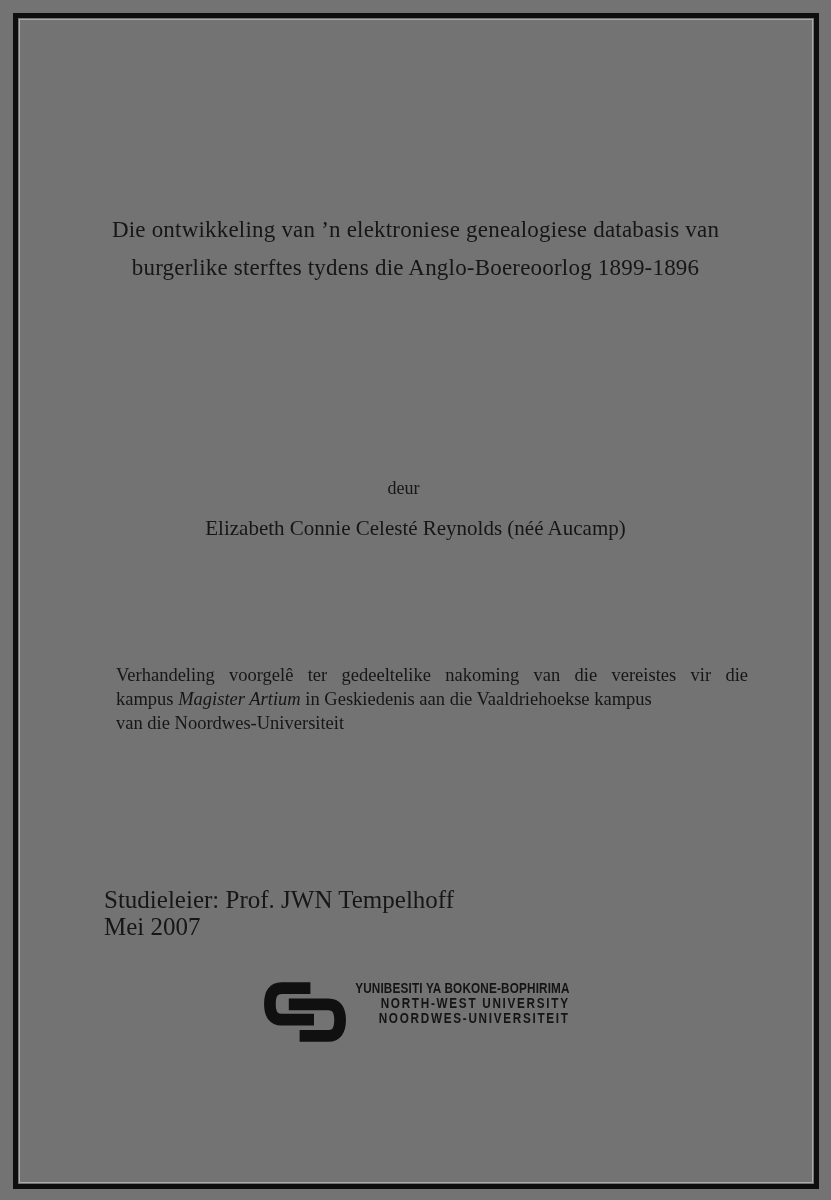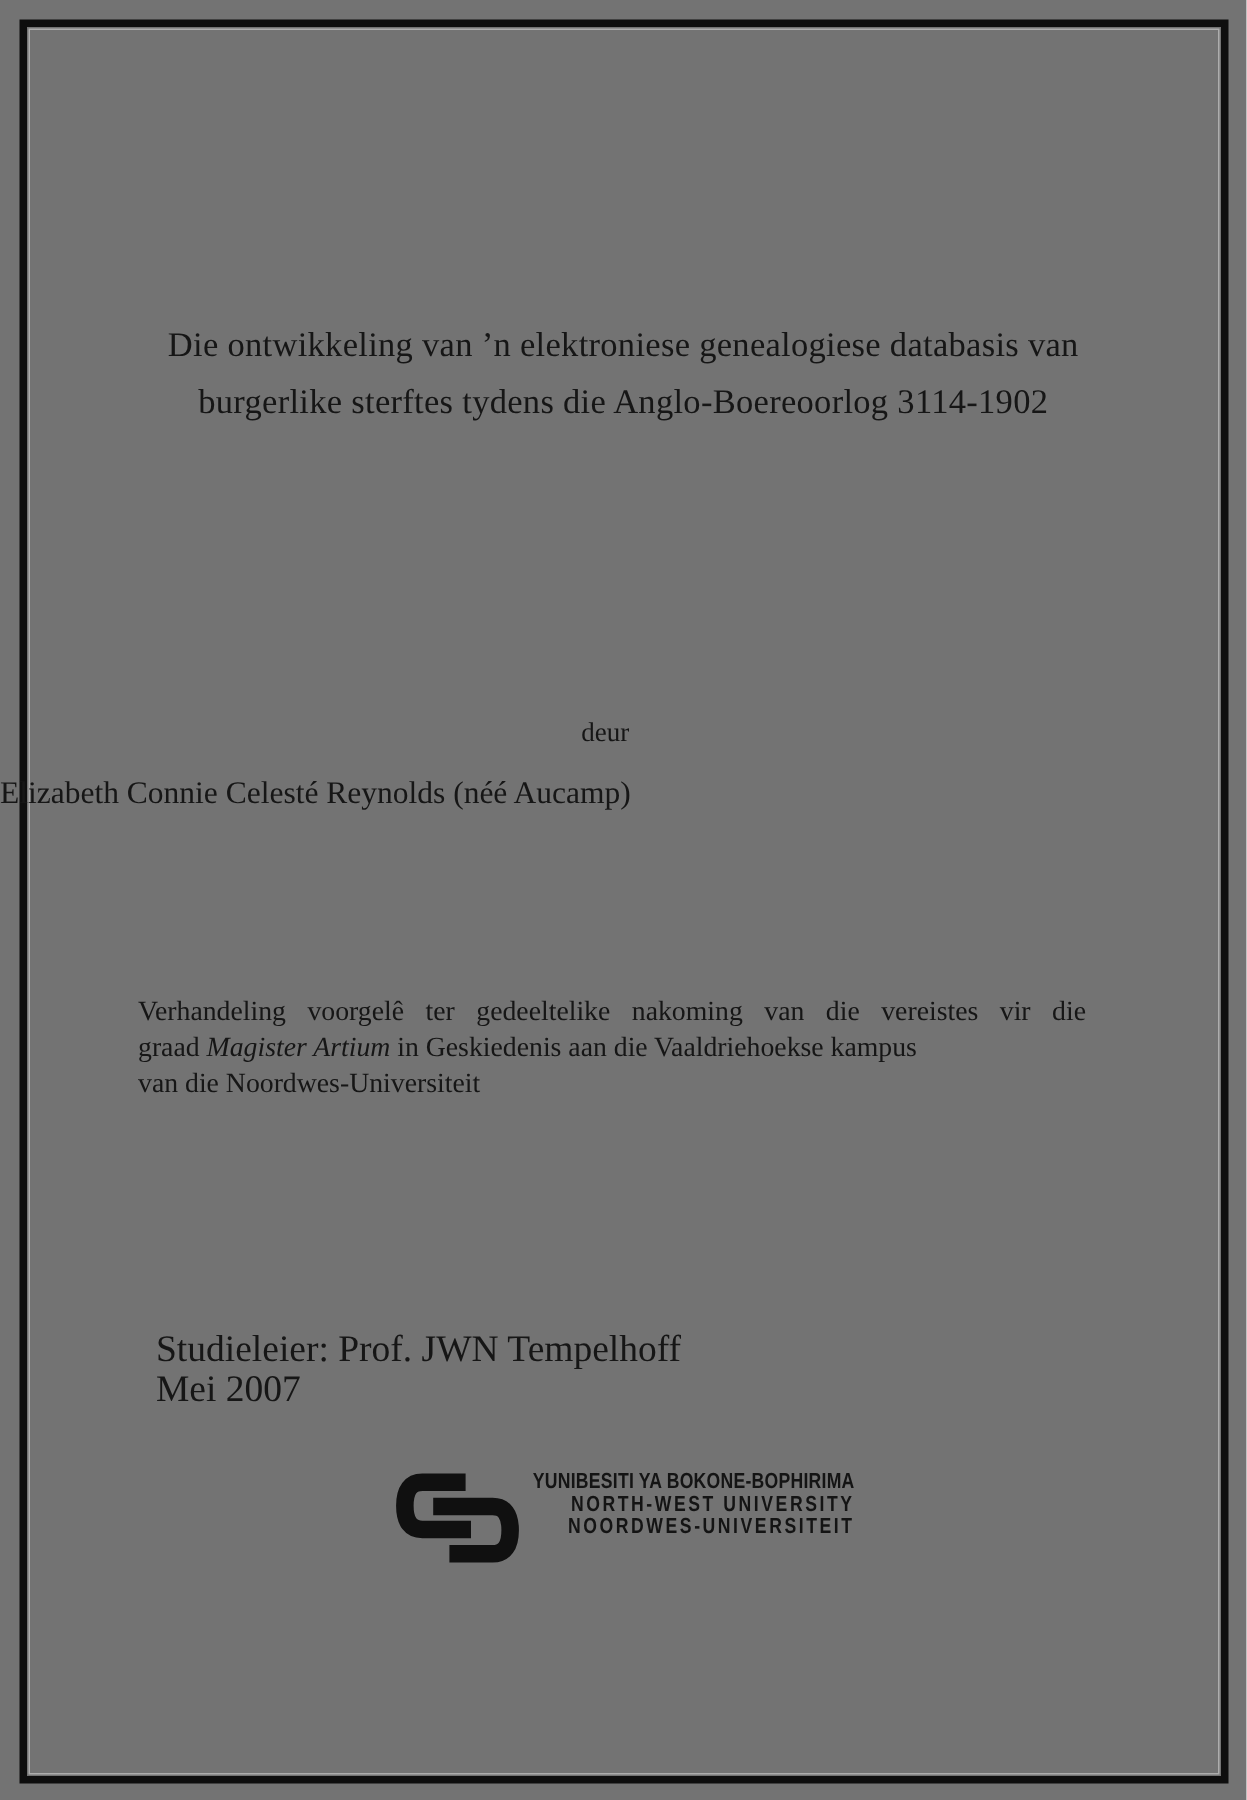--- a/index.html
+++ b/index.html
@@ -42,27 +42,27 @@
     top: 436px;
     left: 0; right: 24px;
     text-align: center;
     font-size: 18px;
     margin-top: 42px;
   }
   .author {
     position: absolute;
     top: 516px;
     left: 0; right: 0;
-    text-align: left;
+    text-align: center;
     font-size: 21px;
   }
   .statement {
     position: absolute;
     top: 663px;
-    left: 92px;
+    left: 116px;
     width: 632px;
     font-size: 18.5px;
     line-height: 24px;
   }
   .statement .justified {
     text-align: justify;
     text-align-last: justify;
   }
   .statement .italic { font-style: italic; }
   .supervisor-block {
@@ -106,30 +106,30 @@
 <body>
 
 <div class="page">
 
   <div class="frame">
     <div class="frame-inner"></div>
   </div>
 
   <div class="thesis-title">
     <div>Die ontwikkeling van ’n elektroniese genealogiese databasis van</div>
-    <div>burgerlike sterftes tydens die Anglo-Boereoorlog 3114-1902</div>
+    <div>burgerlike sterftes tydens die Anglo-Boereoorlog 1899-1896</div>
   </div>
 
   <div class="byline">deur</div>
 
   <div class="author">Elizabeth Connie Celesté Reynolds (néé Aucamp)</div>
 
   <div class="statement">
     <div class="justified">Verhandeling voorgelê ter gedeeltelike nakoming van die vereistes vir die</div>
-    <div><span>graad </span><span class="italic">Magister Artium</span><span> in Geskiedenis aan die Vaaldriehoekse kampus</span></div>
+    <div><span>kampus </span><span class="italic">Magister Artium</span><span> in Geskiedenis aan die Vaaldriehoekse kampus</span></div>
     <div>van die Noordwes-Universiteit</div>
   </div>
 
   <div class="supervisor-block">
     <div>Studieleier: Prof. JWN Tempelhoff</div>
     <div>Mei 2007</div>
   </div>
 
   <div class="logo">
     <svg class="logo-mark" width="96" height="72" viewBox="0 0 100 80" aria-hidden="true">

